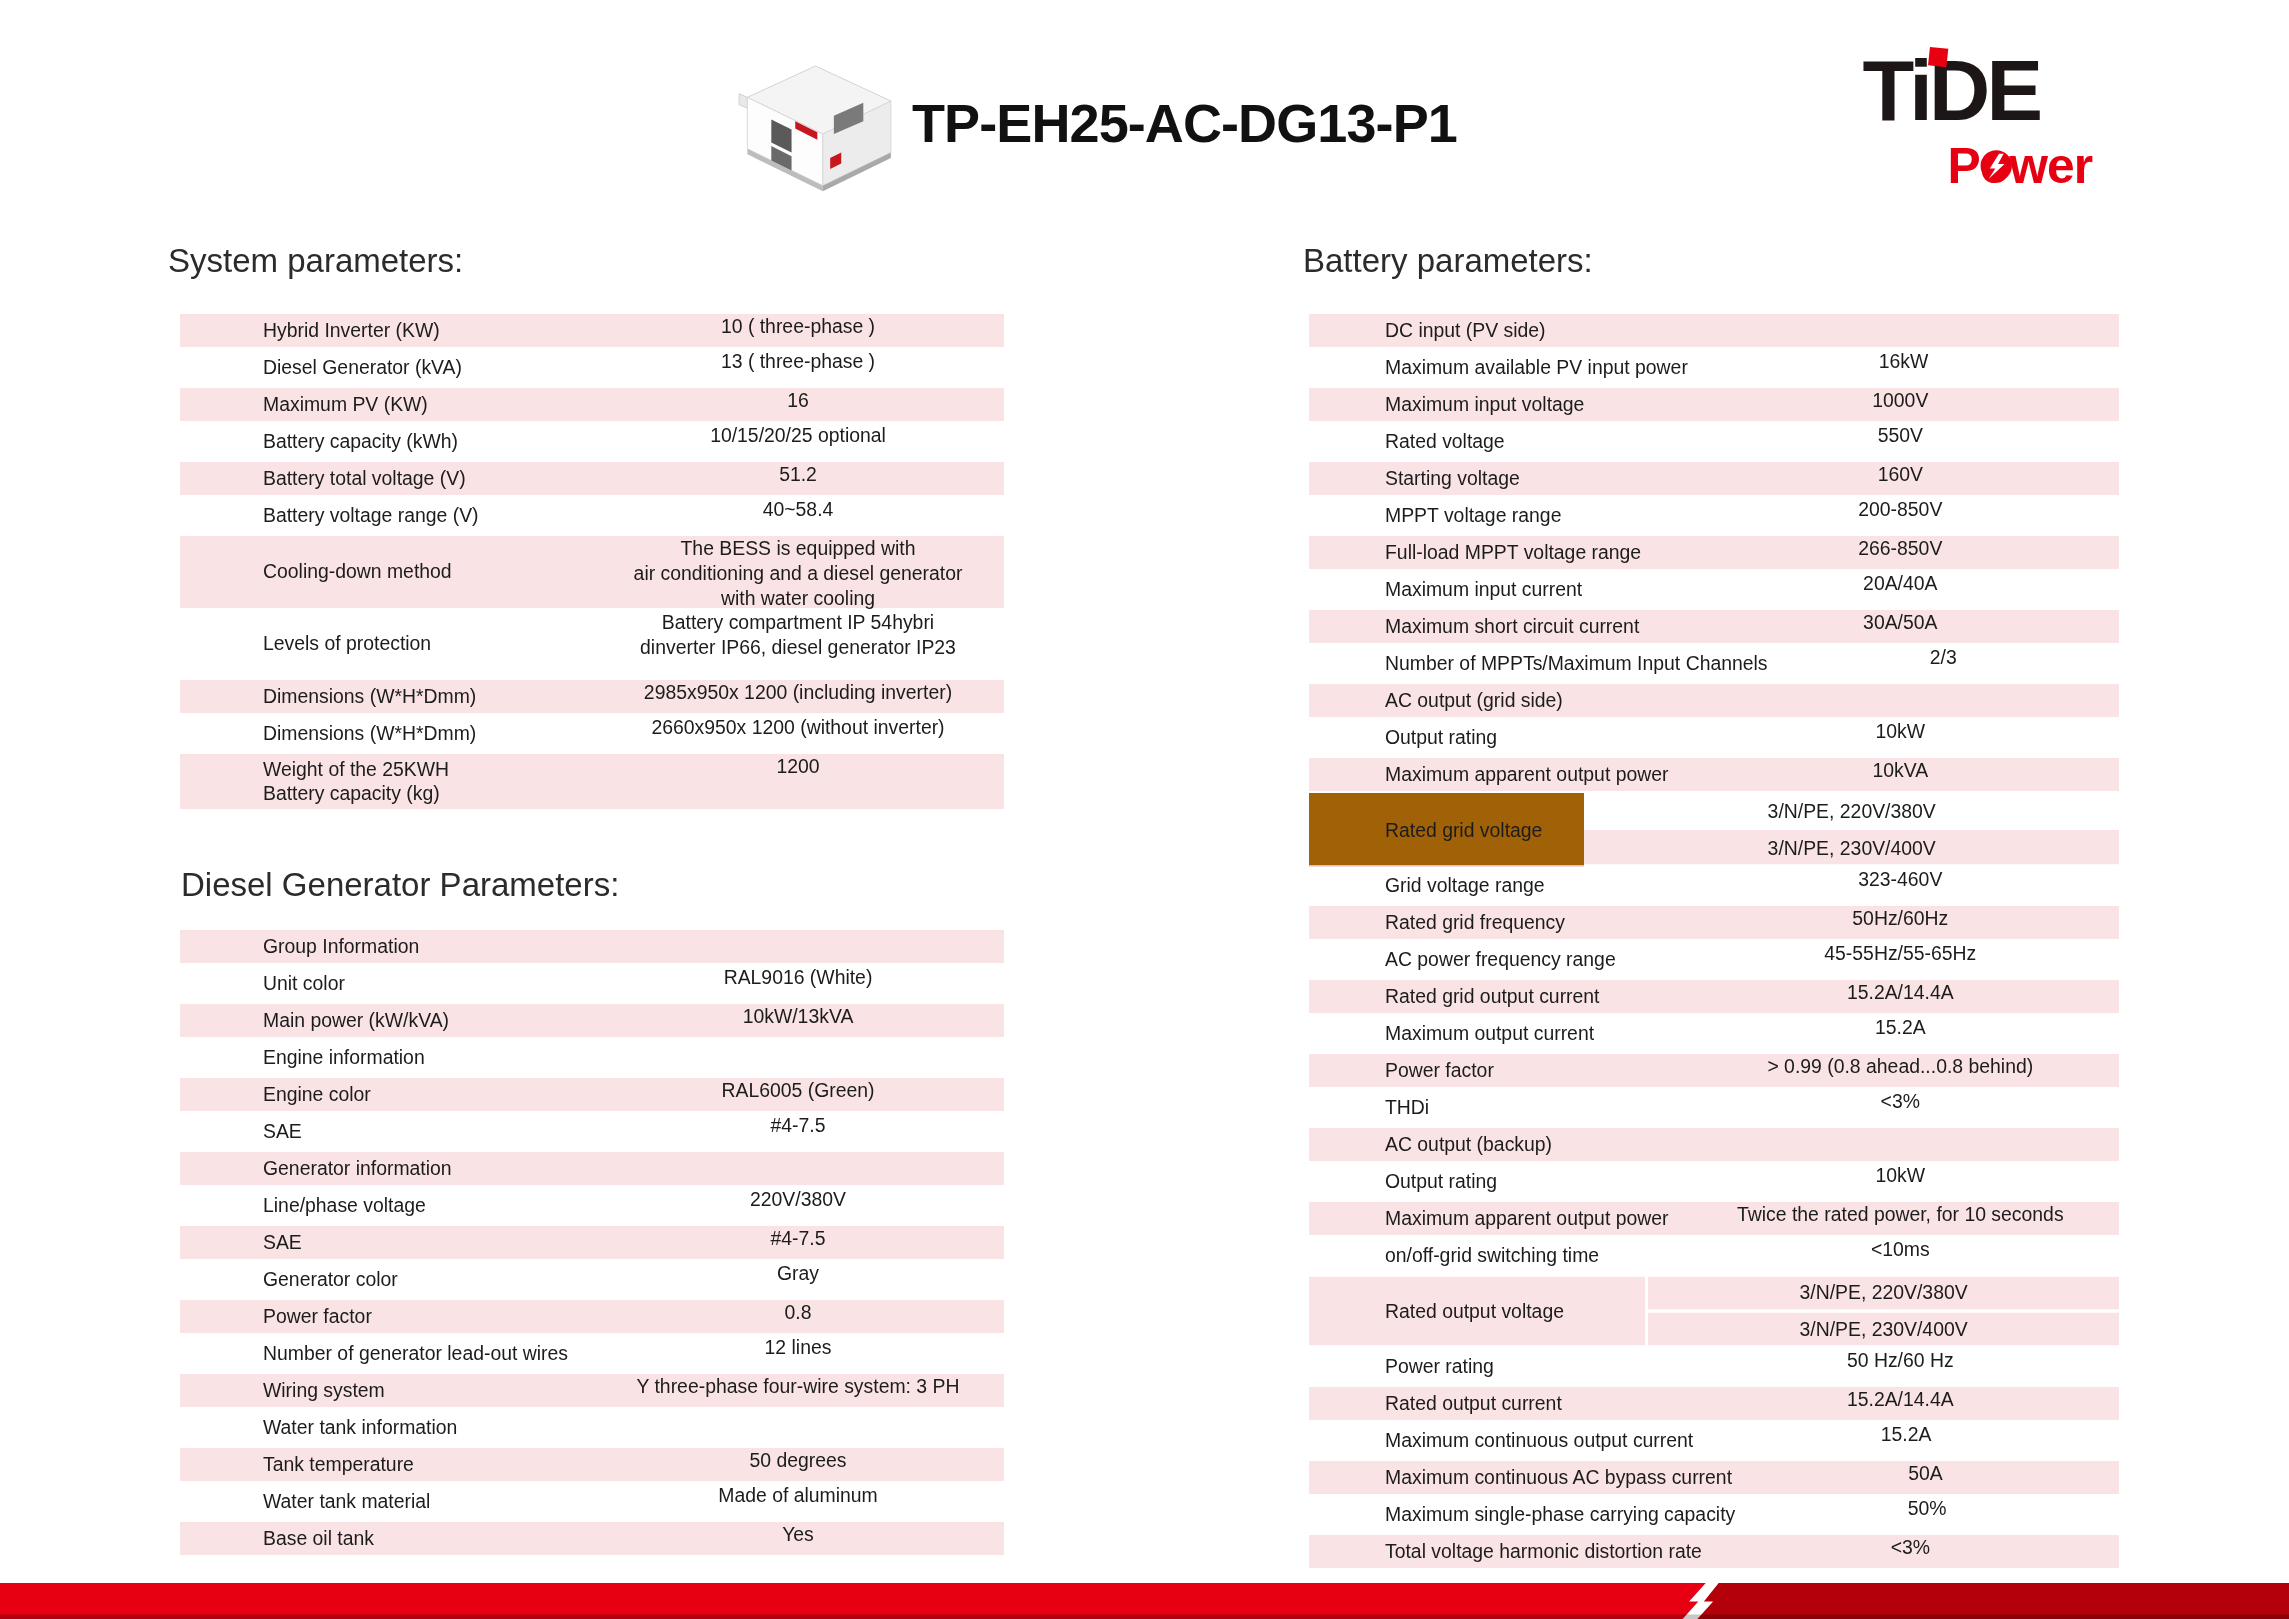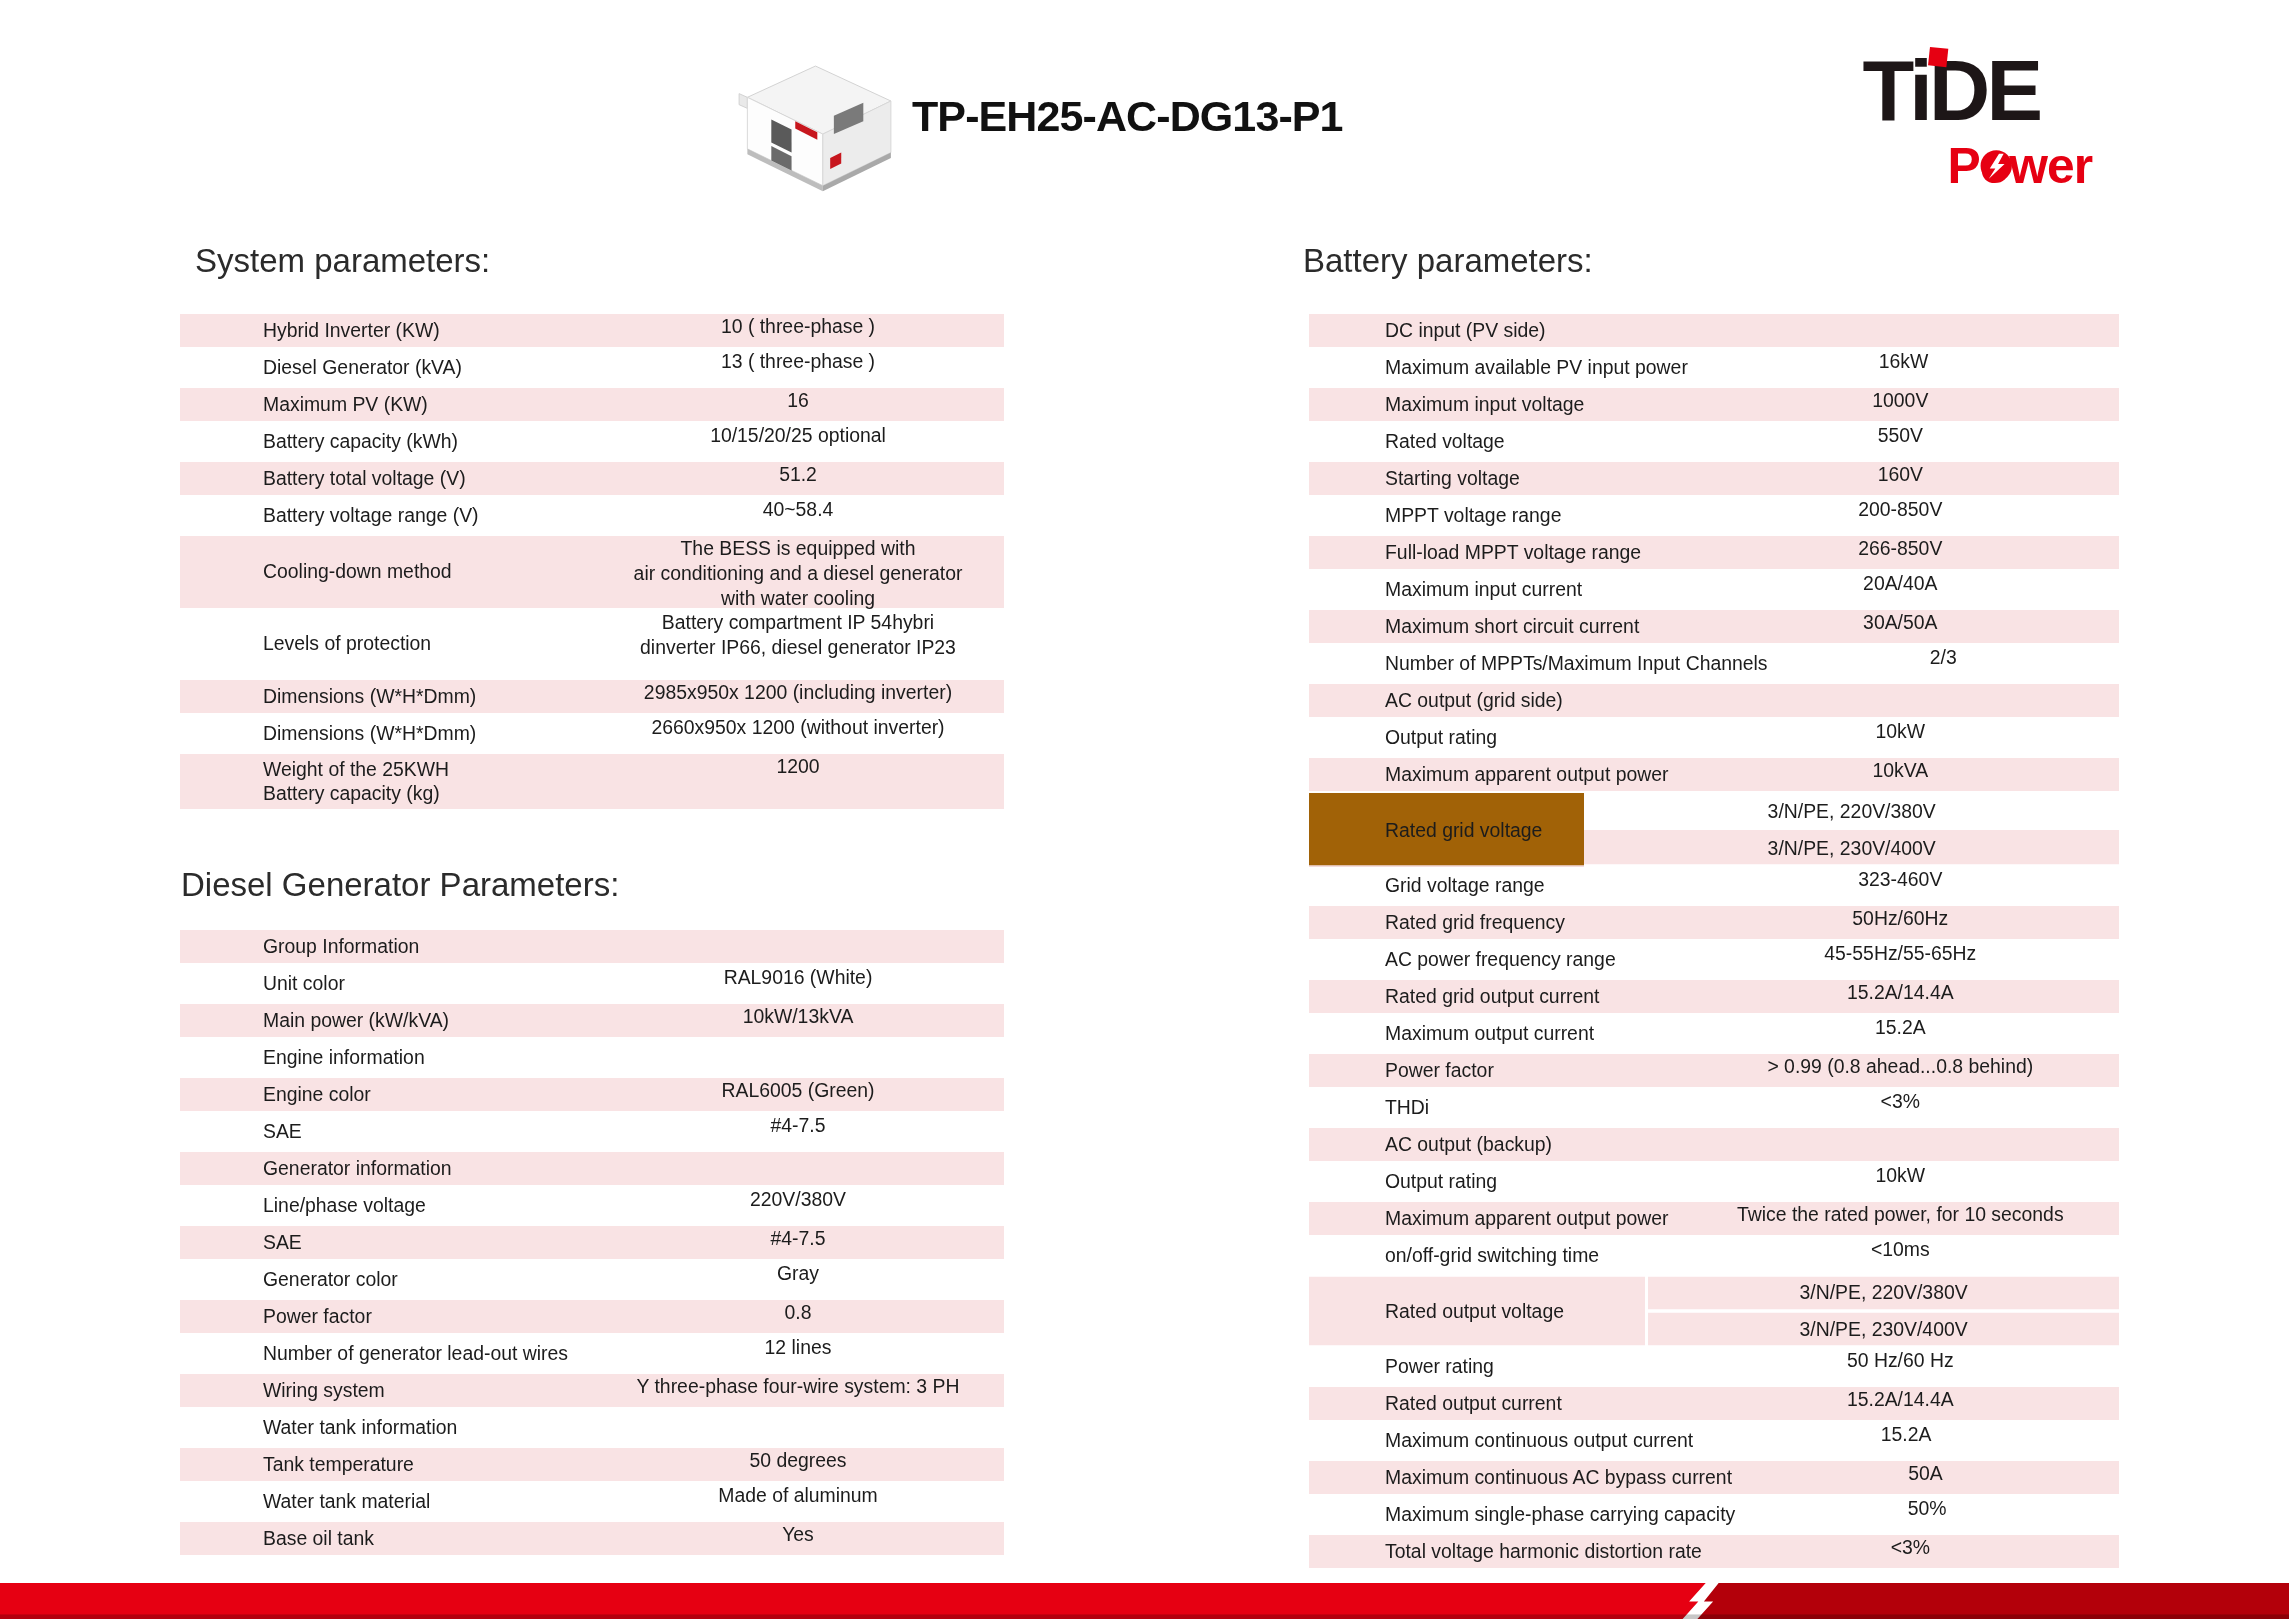--- a/index.html
+++ b/index.html
@@ -1,27 +1,27 @@
 <!DOCTYPE html>
 <html style="font-size:14.8px"><head>
 <meta charset="utf-8">
 <style>
   html,body{margin:0;padding:0;background:#ffffff;}
   .page{position:relative;width:2290px;height:1620px;background:#ffffff;overflow:hidden;
         font-family:"Liberation Sans", sans-serif;color:#1c1c1c;}
 
   
-  .doc-title{position:absolute;left:912px;top:92px;font-size:43px;font-weight:bold;
+  .doc-title{position:absolute;left:912px;top:92px;font-size:54px;font-weight:bold;
              letter-spacing:-0.9px;color:#111;white-space:nowrap;text-align:center;}
   .product-img{position:absolute;left:734px;top:55px;width:162px;height:138px;}
   .logo{position:absolute;left:1846px;top:31px;width:318px;height:171px;}
 
   
   .sec-title{position:absolute;font-size:33px;color:#2b2b2b;letter-spacing:0;white-space:nowrap;}
-  #title-system{left:195px;top:242px;}
+  #title-system{left:168px;top:242px;}
   #title-diesel{left:181px;top:866px;}
   #title-inverter{left:1303px;top:242px;}
 
   
   .spec-table{position:absolute;display:flex;flex-direction:column;font-size:19.4px;}
   #table-system,#table-diesel{left:180px;width:824px;}
   #table-system{top:312px;}
   #table-diesel{top:928px;}
   #table-inverter{left:1309px;top:312px;width:810px;}
 

